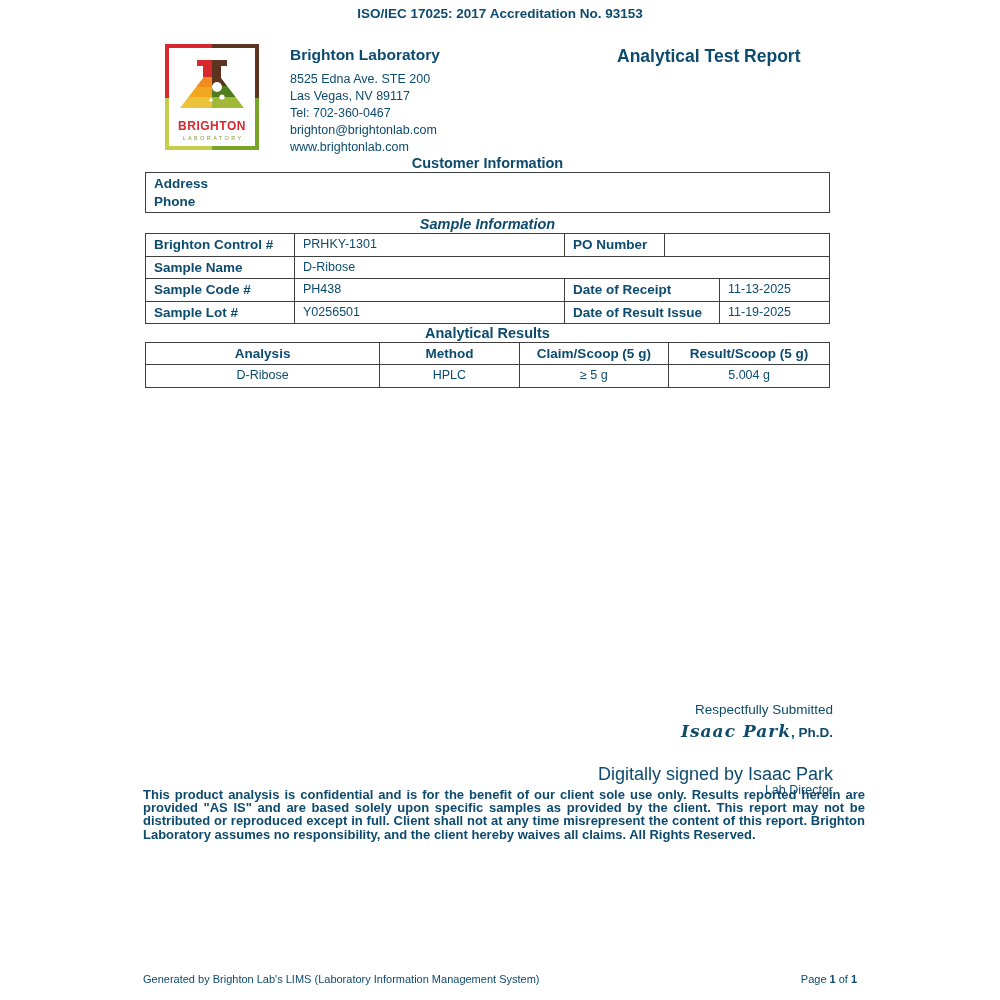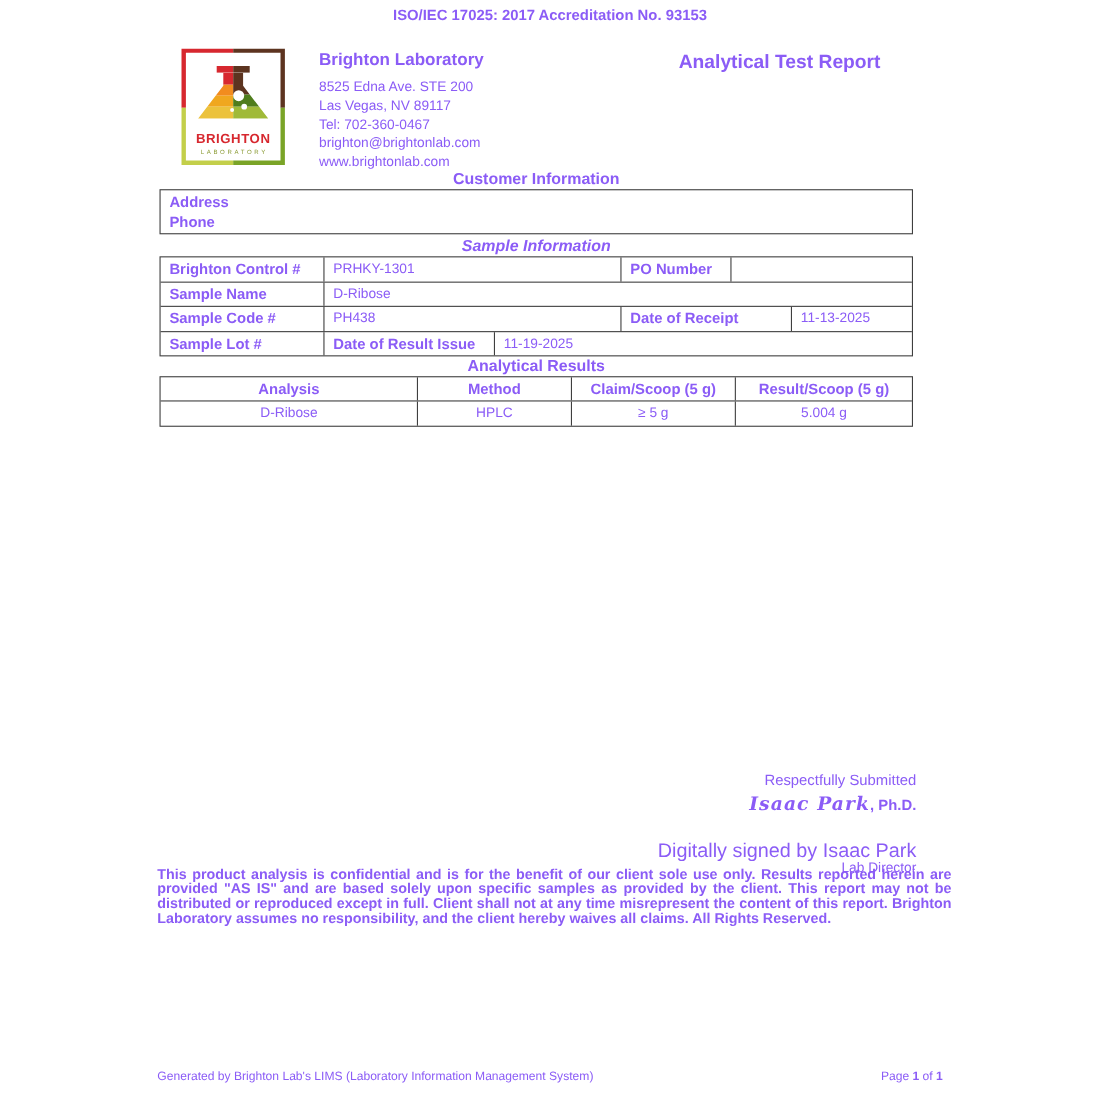--- a/index.html
+++ b/index.html
@@ -1,19 +1,19 @@
 <!DOCTYPE html>
 <html><head>
 <meta charset="utf-8">
 <style>
   * { margin:0; padding:0; box-sizing:border-box; }
   html,body { background:#fff; }
   .page {
     position:relative; width:1000px; height:1000px; background:#fff;
-    font-family:"Liberation Sans", sans-serif; color:#8b5cf6; overflow:hidden;
+    font-family:"Liberation Sans", sans-serif; color:#0c4a6e; overflow:hidden;
   }
   .iso-header {
     position:absolute; top:6px; left:0; right:0;
     text-align:center; font-weight:bold; font-size:13.5px;
   }
   .logo-box { position:absolute; left:163px; top:44px; width:98px; height:108px; }
   .lab-info { position:absolute; left:290px; top:46px; }
   .lab-name { font-size:15.5px; font-weight:bold; margin-bottom:7px; }
   .lab-line { font-size:12.5px; line-height:17px; }
   .report-title { position:absolute; left:617px; top:46px; font-size:17.5px; font-weight:bold; }
@@ -144,20 +144,21 @@
         <div class="tcell val grow">D-Ribose</div>
       </div>
       <div class="trow">
         <div class="tcell lbl w-label">Sample Code #</div>
         <div class="tcell val w-value">PH438</div>
         <div class="tcell lbl w-date-label">Date of Receipt</div>
         <div class="tcell val grow">11-13-2025</div>
       </div>
       <div class="trow">
         <div class="tcell lbl w-label">Sample Lot #</div>
+        <div class="tcell val w-value">Y0256501</div>
         <div class="tcell lbl w-date-label">Date of Result Issue</div>
         <div class="tcell val grow">11-19-2025</div>
       </div>
     </div>
 
     <div class="section-title mt1">Analytical Results</div>
     <div class="tbl rtbl">
       <div class="trow rhead">
         <div class="tcell rc1">Analysis</div>
         <div class="tcell rc2">Method</div>

